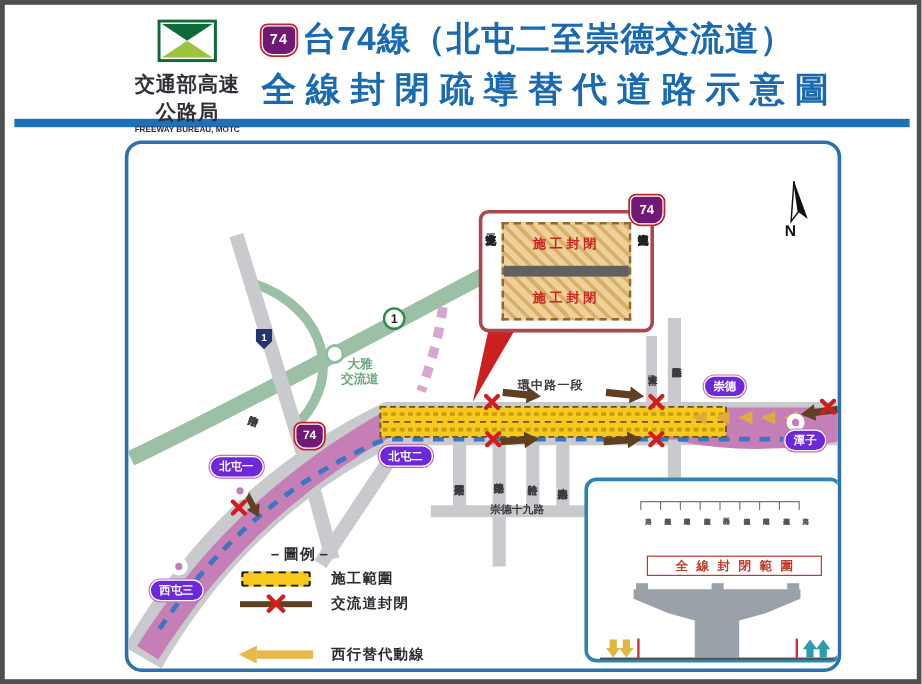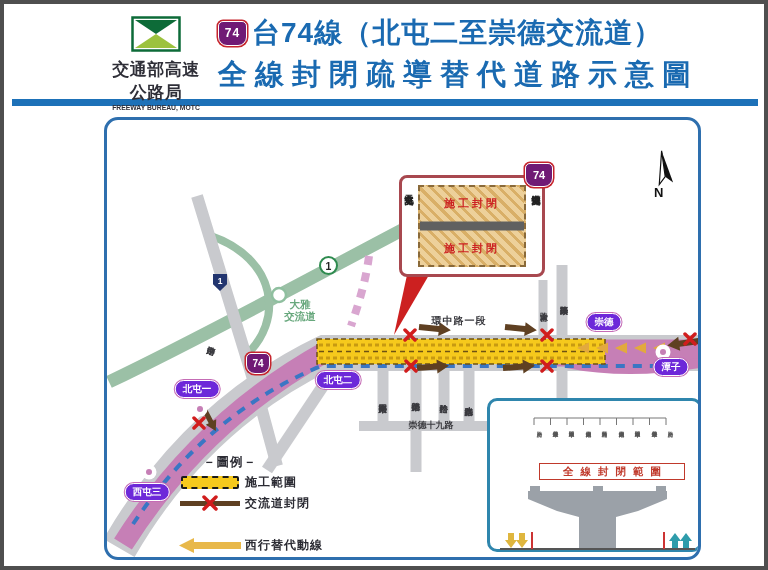--- a/index.html
+++ b/index.html
@@ -27,23 +27,23 @@
   #callout{left:292px;top:55px;width:146px;height:102px;background:#fff;border:3px solid #a8484f;border-radius:8px;box-sizing:border-box;z-index:3;}
   #callout-hatch{position:absolute;left:16px;right:16px;top:7px;bottom:7px;background:repeating-linear-gradient(45deg,#edd09a 0 5px,#d9af67 5px 8px);border:2px dashed #8a6a3a;box-sizing:border-box;}
   #callout-bar{position:absolute;left:0;right:0;top:50%;height:9px;transform:translateY(-50%);background:#606060;}
   .closure-text{position:absolute;left:0;right:0;text-align:center;color:#cc2222;font-weight:bold;font-size:11px;letter-spacing:3px;}
   .callout-side{position:absolute;top:10px;bottom:10px;display:flex;align-items:center;writing-mode:vertical-rl;text-orientation:upright;font-size:9px;font-weight:bold;color:#222;line-height:1;}
   
   #inset{left:380px;top:278px;width:215px;height:154px;background:#fff;border:3px solid #2f86ad;border-radius:10px;box-sizing:border-box;z-index:6;}
   .lane-label{position:absolute;top:26px;width:14px;writing-mode:vertical-rl;text-orientation:upright;font-size:5.5px;font-weight:bold;color:#555;line-height:1;letter-spacing:0;text-align:center;}
   #inset-closure-box{position:absolute;left:49px;top:62px;width:146px;height:17px;border:1.5px solid #c0392b;box-sizing:border-box;display:flex;align-items:center;justify-content:center;color:#c0392b;font-weight:bold;font-size:10.5px;letter-spacing:7px;text-indent:7px;}
   
-  #legend{left:72px;top:334px;width:190px;z-index:6;}
+  #legend{left:92px;top:334px;width:190px;z-index:6;}
   #legend-title{font-size:12.5px;font-weight:bold;color:#2b2b33;margin-left:24px;letter-spacing:1px;}
-  .legend-row{position:absolute;left:0;display:flex;gap:4px;height:16px;}
+  .legend-row{position:absolute;left:0;display:flex;gap:15px;height:16px;}
   .legend-label{font-size:12px;font-weight:bold;color:#2b2b33;letter-spacing:1px;white-space:nowrap;}
   .swz{width:62px;flex:0 0 62px;position:relative;height:16px;display:flex;align-items:center;justify-content:center;}
   #legend-construction-swatch{width:58px;height:13px;background:#f6c91c;border:2px dashed #1a1a1a;border-radius:2px;box-sizing:border-box;}
 </style>
 </head>
 <body>
 
 <div id="frame">
 
   <div class="abs" id="logo-block">

